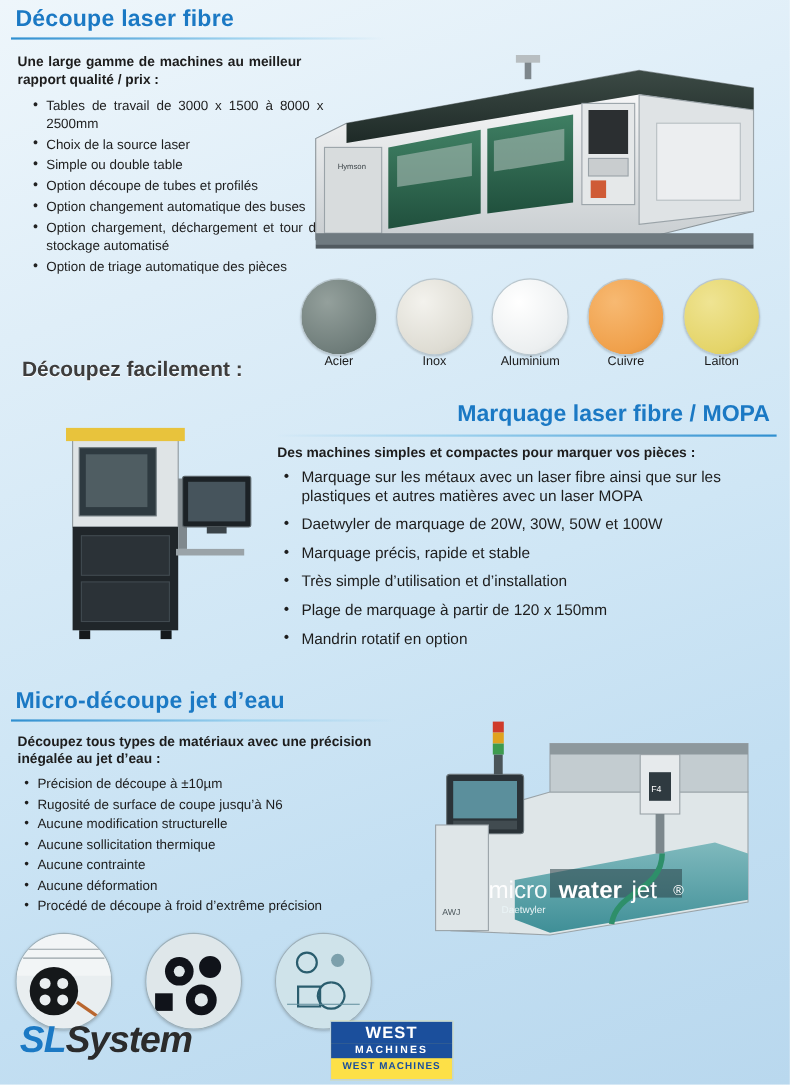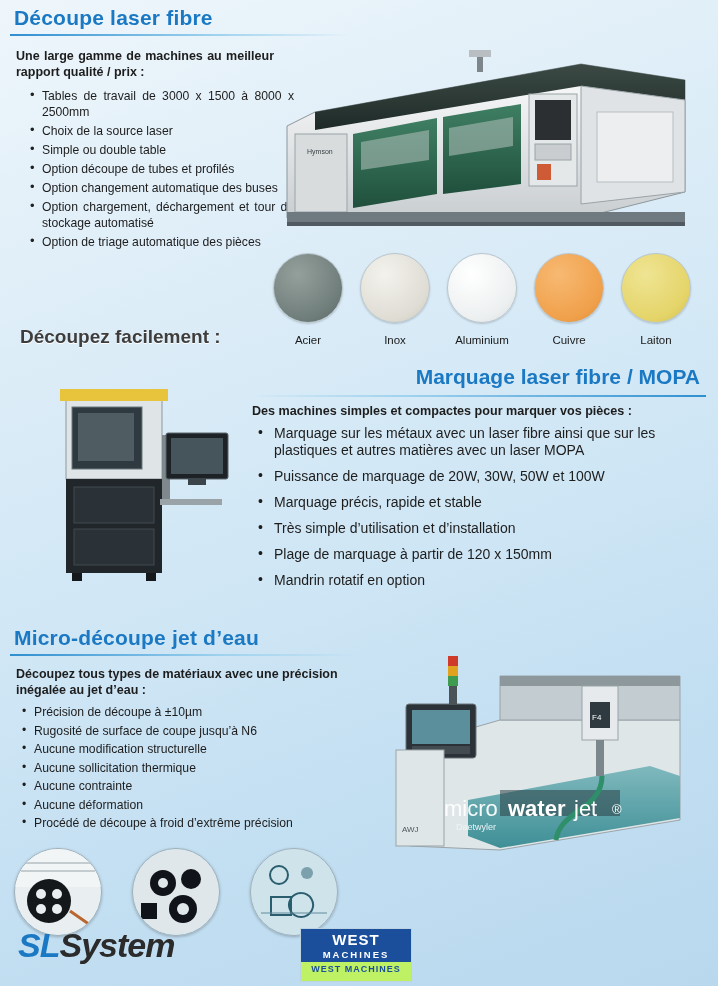--- a/index.html
+++ b/index.html
@@ -44,21 +44,21 @@
   }
 
   
   .mats{position:absolute;left:272px;top:253px;width:440px;height:98px;}
   .mat{position:absolute;width:72px;text-align:center;}
   .mat .disc{
     width:68px;height:68px;border-radius:50%;
     border:1px solid #b9c6cd;margin:0 auto;
     box-shadow:0 1px 2px rgba(0,0,0,.18);
   }
-  .mat .lbl{font-size:11.5px;margin-top:11px;color:#1a1a1a;}
+  .mat .lbl{font-size:11.5px;margin-top:0;color:#1a1a1a;}
 
   .facile{
     position:absolute;left:20px;top:326px;
     font-size:19px;font-weight:bold;color:#3d3d3d;
     text-shadow:0 1px 0 #fff;
   }
 
   
   #sec2{position:absolute;left:0;top:355px;width:718px;height:265px;}
   #sec2 .hd{position:absolute;right:18px;top:10px;text-align:right;font-size:21px;font-weight:bold;color:#1b79c4;}
@@ -103,21 +103,21 @@
 
   
   #foot{position:absolute;left:0;top:926px;width:718px;height:60px;}
   .brand{
     position:absolute;left:18px;top:0px;font-size:34px;font-weight:bold;
     font-style:italic;color:#1b79c4;letter-spacing:-1px;
   }
   .brand .b2{color:#2b2b2b;font-style:italic;}
   .westlogo{
     position:absolute;left:300px;top:2px;width:110px;height:52px;
-    background:#bef264;border:1px solid #bcd3e2;
+    background:#fde047;border:1px solid #bcd3e2;
   }
   .westlogo .w1{
     background:#1b4f9c;color:#fff;font-size:15px;font-weight:bold;
     text-align:center;letter-spacing:1px;padding:2px 0 1px;
   }
   .westlogo .w2{
     background:#1b4f9c;color:#fff;font-size:9.5px;font-weight:bold;
     text-align:center;letter-spacing:2px;padding-bottom:2px;
   }
   .westlogo .w3{
@@ -214,21 +214,21 @@
 
     <div class="facile">Découpez facilement :</div>
   </div>
 
   <div id="sec2">
     <div class="hd">Marquage laser fibre / MOPA</div>
     <div class="rule hdrule"></div>
     <div class="lead">Des machines simples et compactes pour marquer vos pièces :</div>
     <ul>
       <li>Marquage sur les métaux avec un laser fibre ainsi que sur les plastiques et autres matières avec un laser MOPA</li>
-      <li>Puissance de marquage de 20W, 30W, 50W et 100W</li>
+      <li>Daetwyler de marquage de 20W, 30W, 50W et 100W</li>
       <li>Marquage précis, rapide et stable</li>
       <li>Très simple d’utilisation et d’installation</li>
       <li>Plage de marquage à partir de 120 x 150mm</li>
       <li>Mandrin rotatif en option</li>
     </ul>
 
     <svg class="machine2" viewBox="0 0 200 220">
 
       <rect x="18" y="24" width="96" height="80" fill="#dfe4e6" stroke="#8f989d"></rect>
       <rect x="24" y="32" width="70" height="62" fill="#2e3a40" stroke="#6d787d"></rect>

